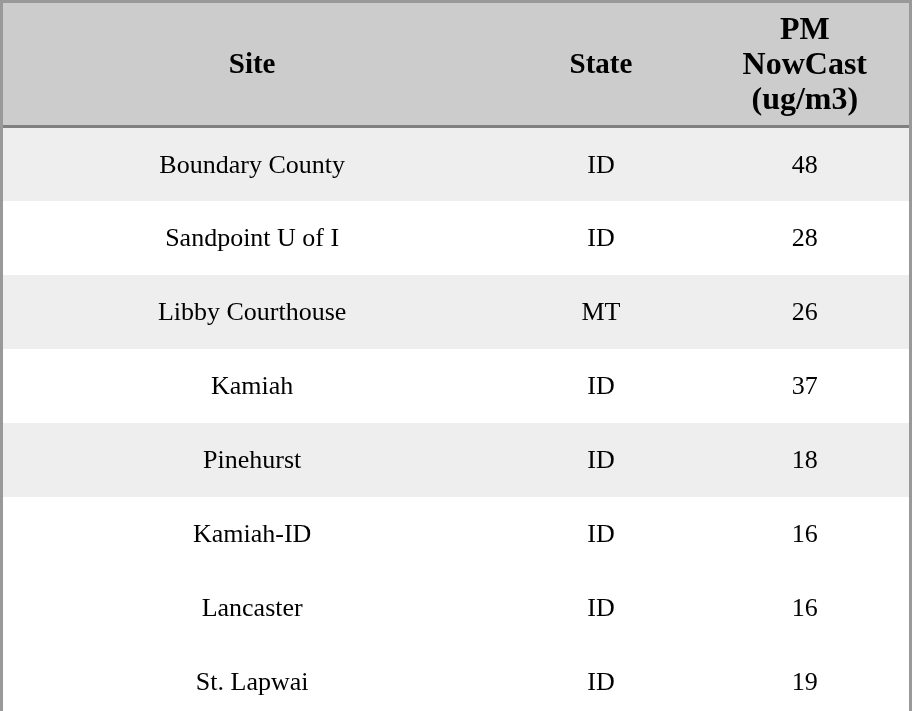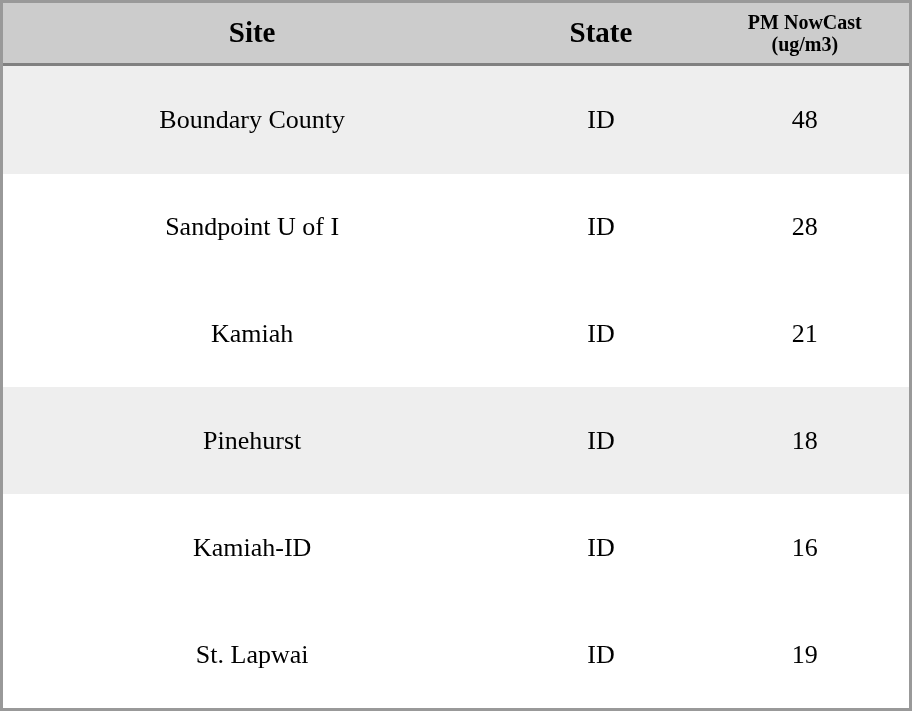--- a/index.html
+++ b/index.html
@@ -38,21 +38,21 @@
     font-weight: bold;
     font-size: 29px;
     color: #000000;
     text-align: center;
     vertical-align: middle;
     padding: 8px 15px;
     border-bottom: 3px solid #808080;
     line-height: 1.1;
   }
   thead th.head-value {
-    font-size: 20px;
+    font-size: 32px;
   }
   tbody td {
     font-size: 26px;
     color: #000000;
     text-align: center;
     vertical-align: middle;
     padding: 22px 6px;
     line-height: 1.15;
     white-space: nowrap;
     overflow: hidden;
@@ -81,32 +81,42 @@
       <tr class="row-odd">
         <td>Boundary County</td>
         <td>ID</td>
         <td>48</td>
       </tr>
       <tr class="row-even">
         <td>Sandpoint U of I</td>
         <td>ID</td>
         <td>28</td>
       </tr>
+      <tr class="row-odd">
+        <td>Libby Courthouse</td>
+        <td>MT</td>
+        <td>26</td>
+      </tr>
       <tr class="row-even">
         <td>Kamiah</td>
         <td>ID</td>
-        <td>21</td>
+        <td>37</td>
       </tr>
       <tr class="row-odd">
         <td>Pinehurst</td>
         <td>ID</td>
         <td>18</td>
       </tr>
       <tr class="row-even">
         <td>Kamiah-ID</td>
+        <td>ID</td>
+        <td>16</td>
+      </tr>
+      <tr class="row-even">
+        <td>Lancaster</td>
         <td>ID</td>
         <td>16</td>
       </tr>
       <tr class="row-even">
         <td>St. Lapwai</td>
         <td>ID</td>
         <td>19</td>
       </tr>
     </tbody>
   </table>

